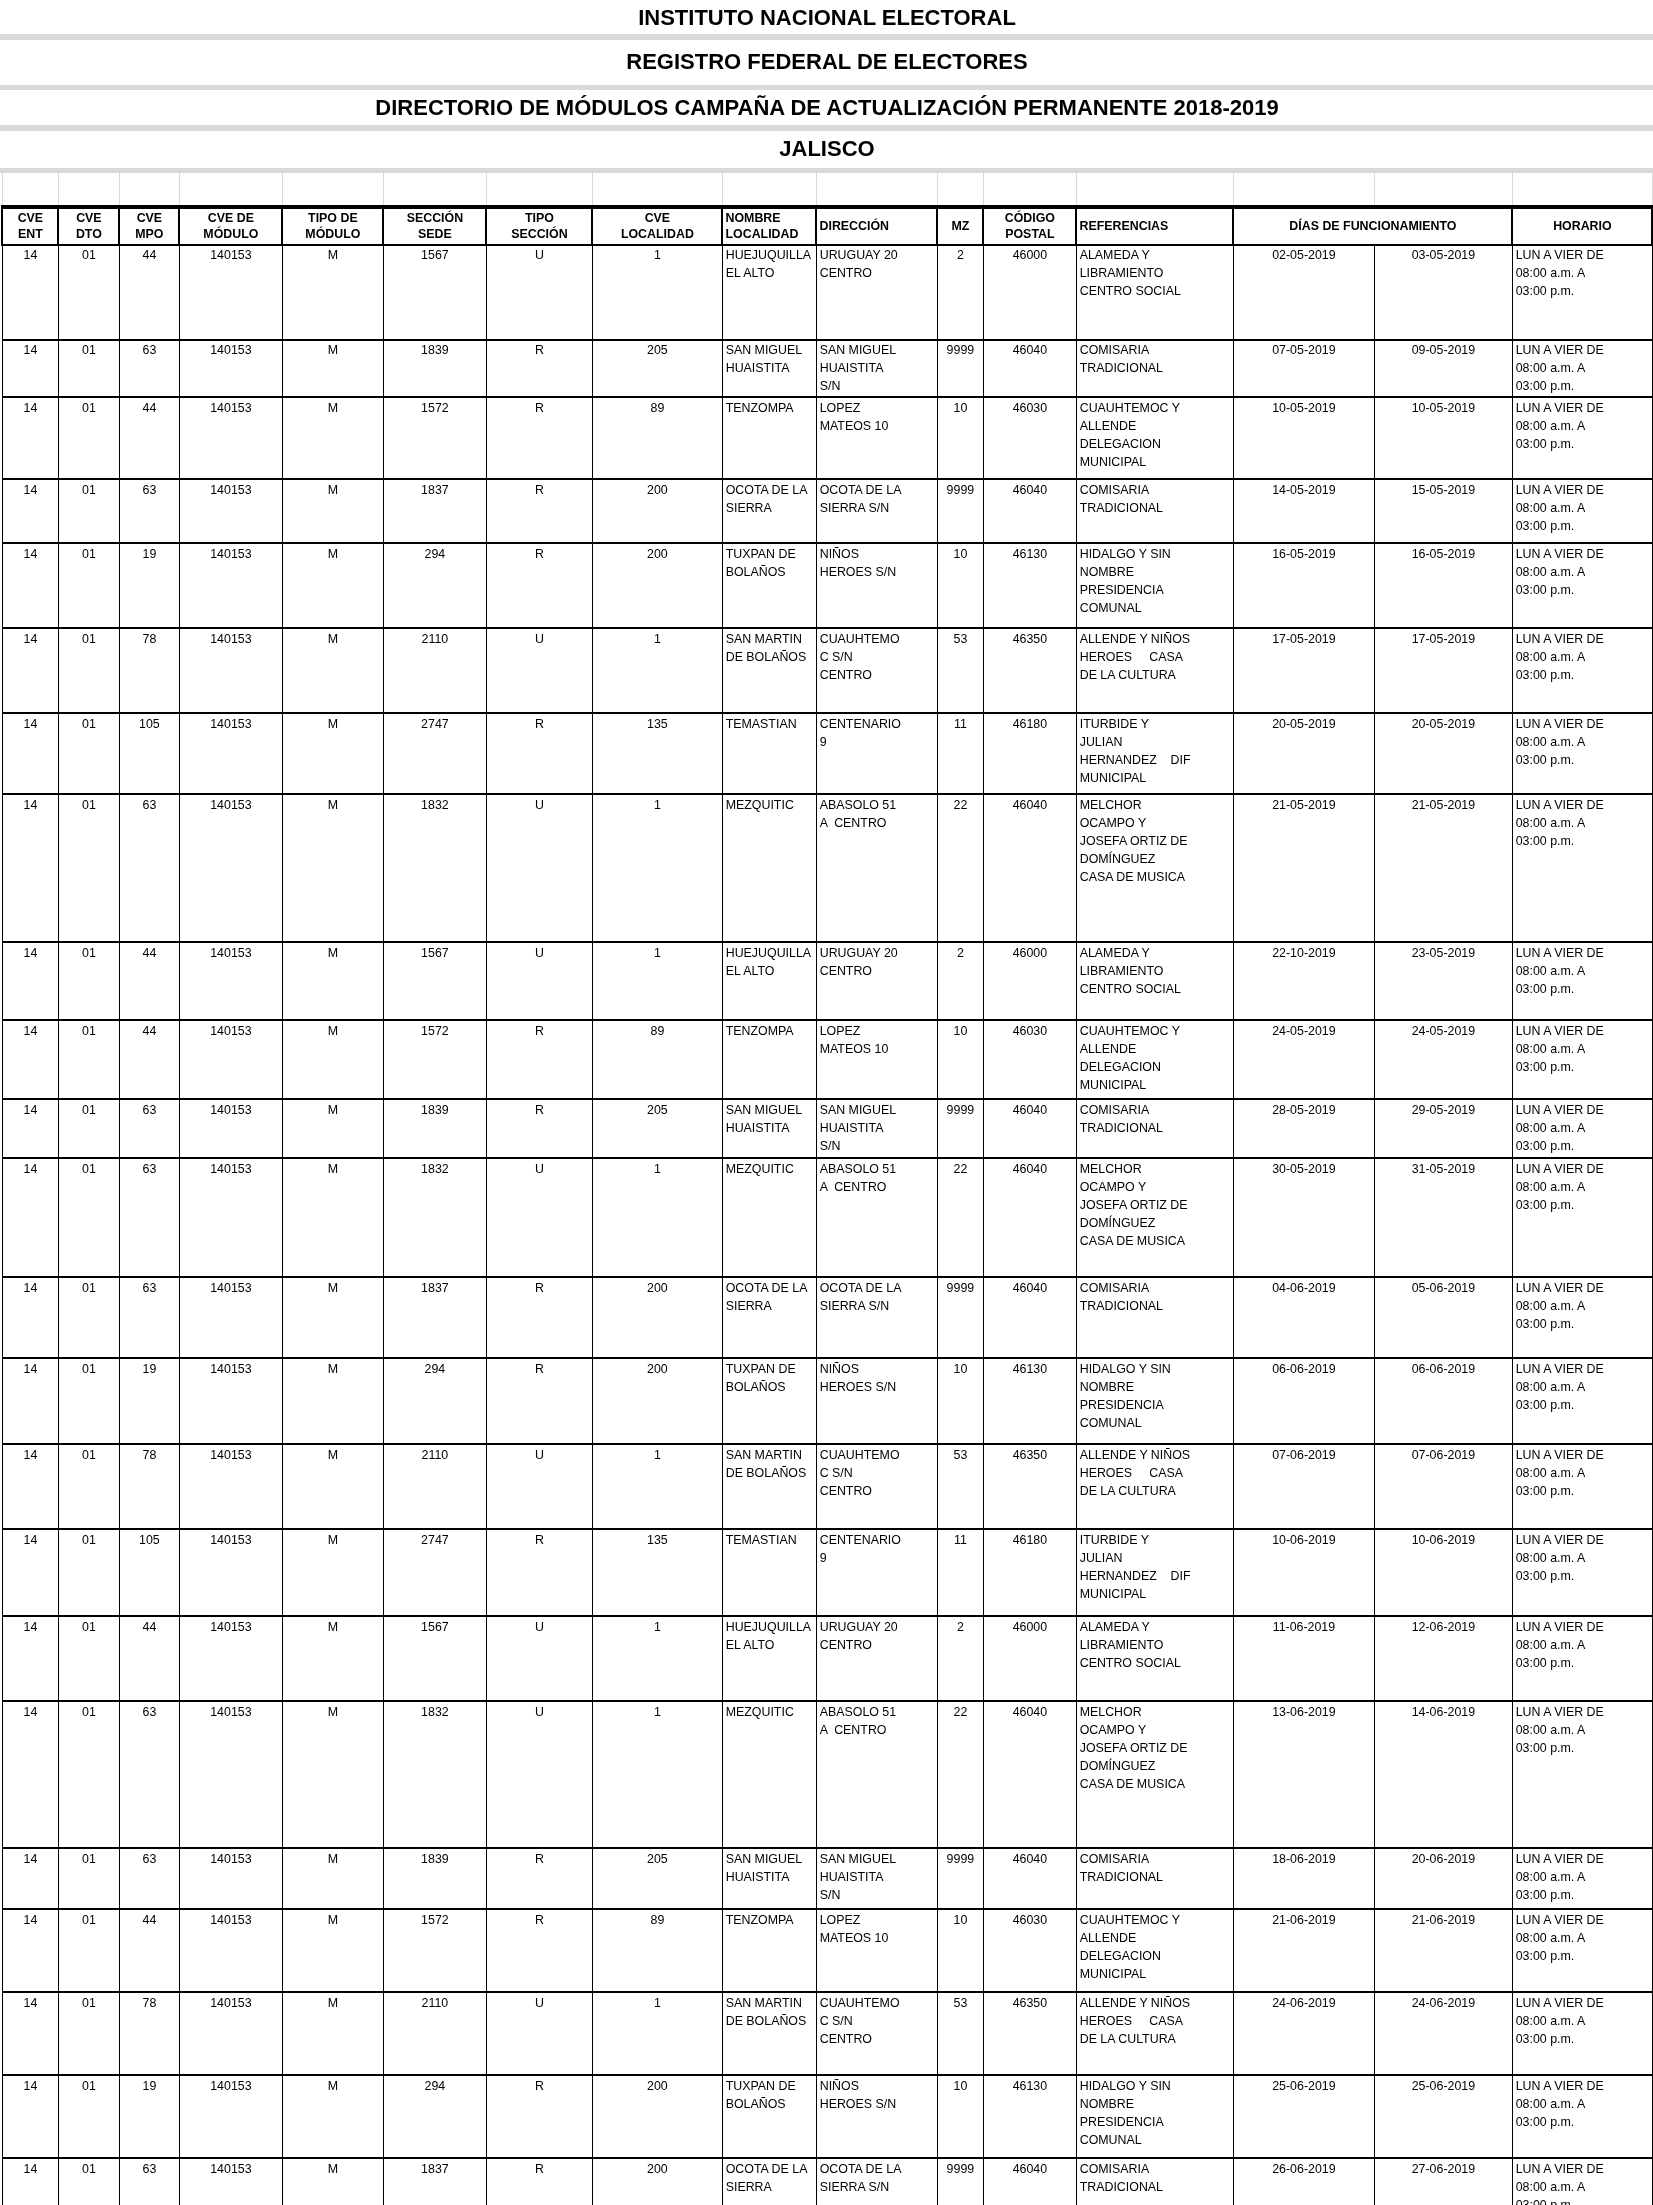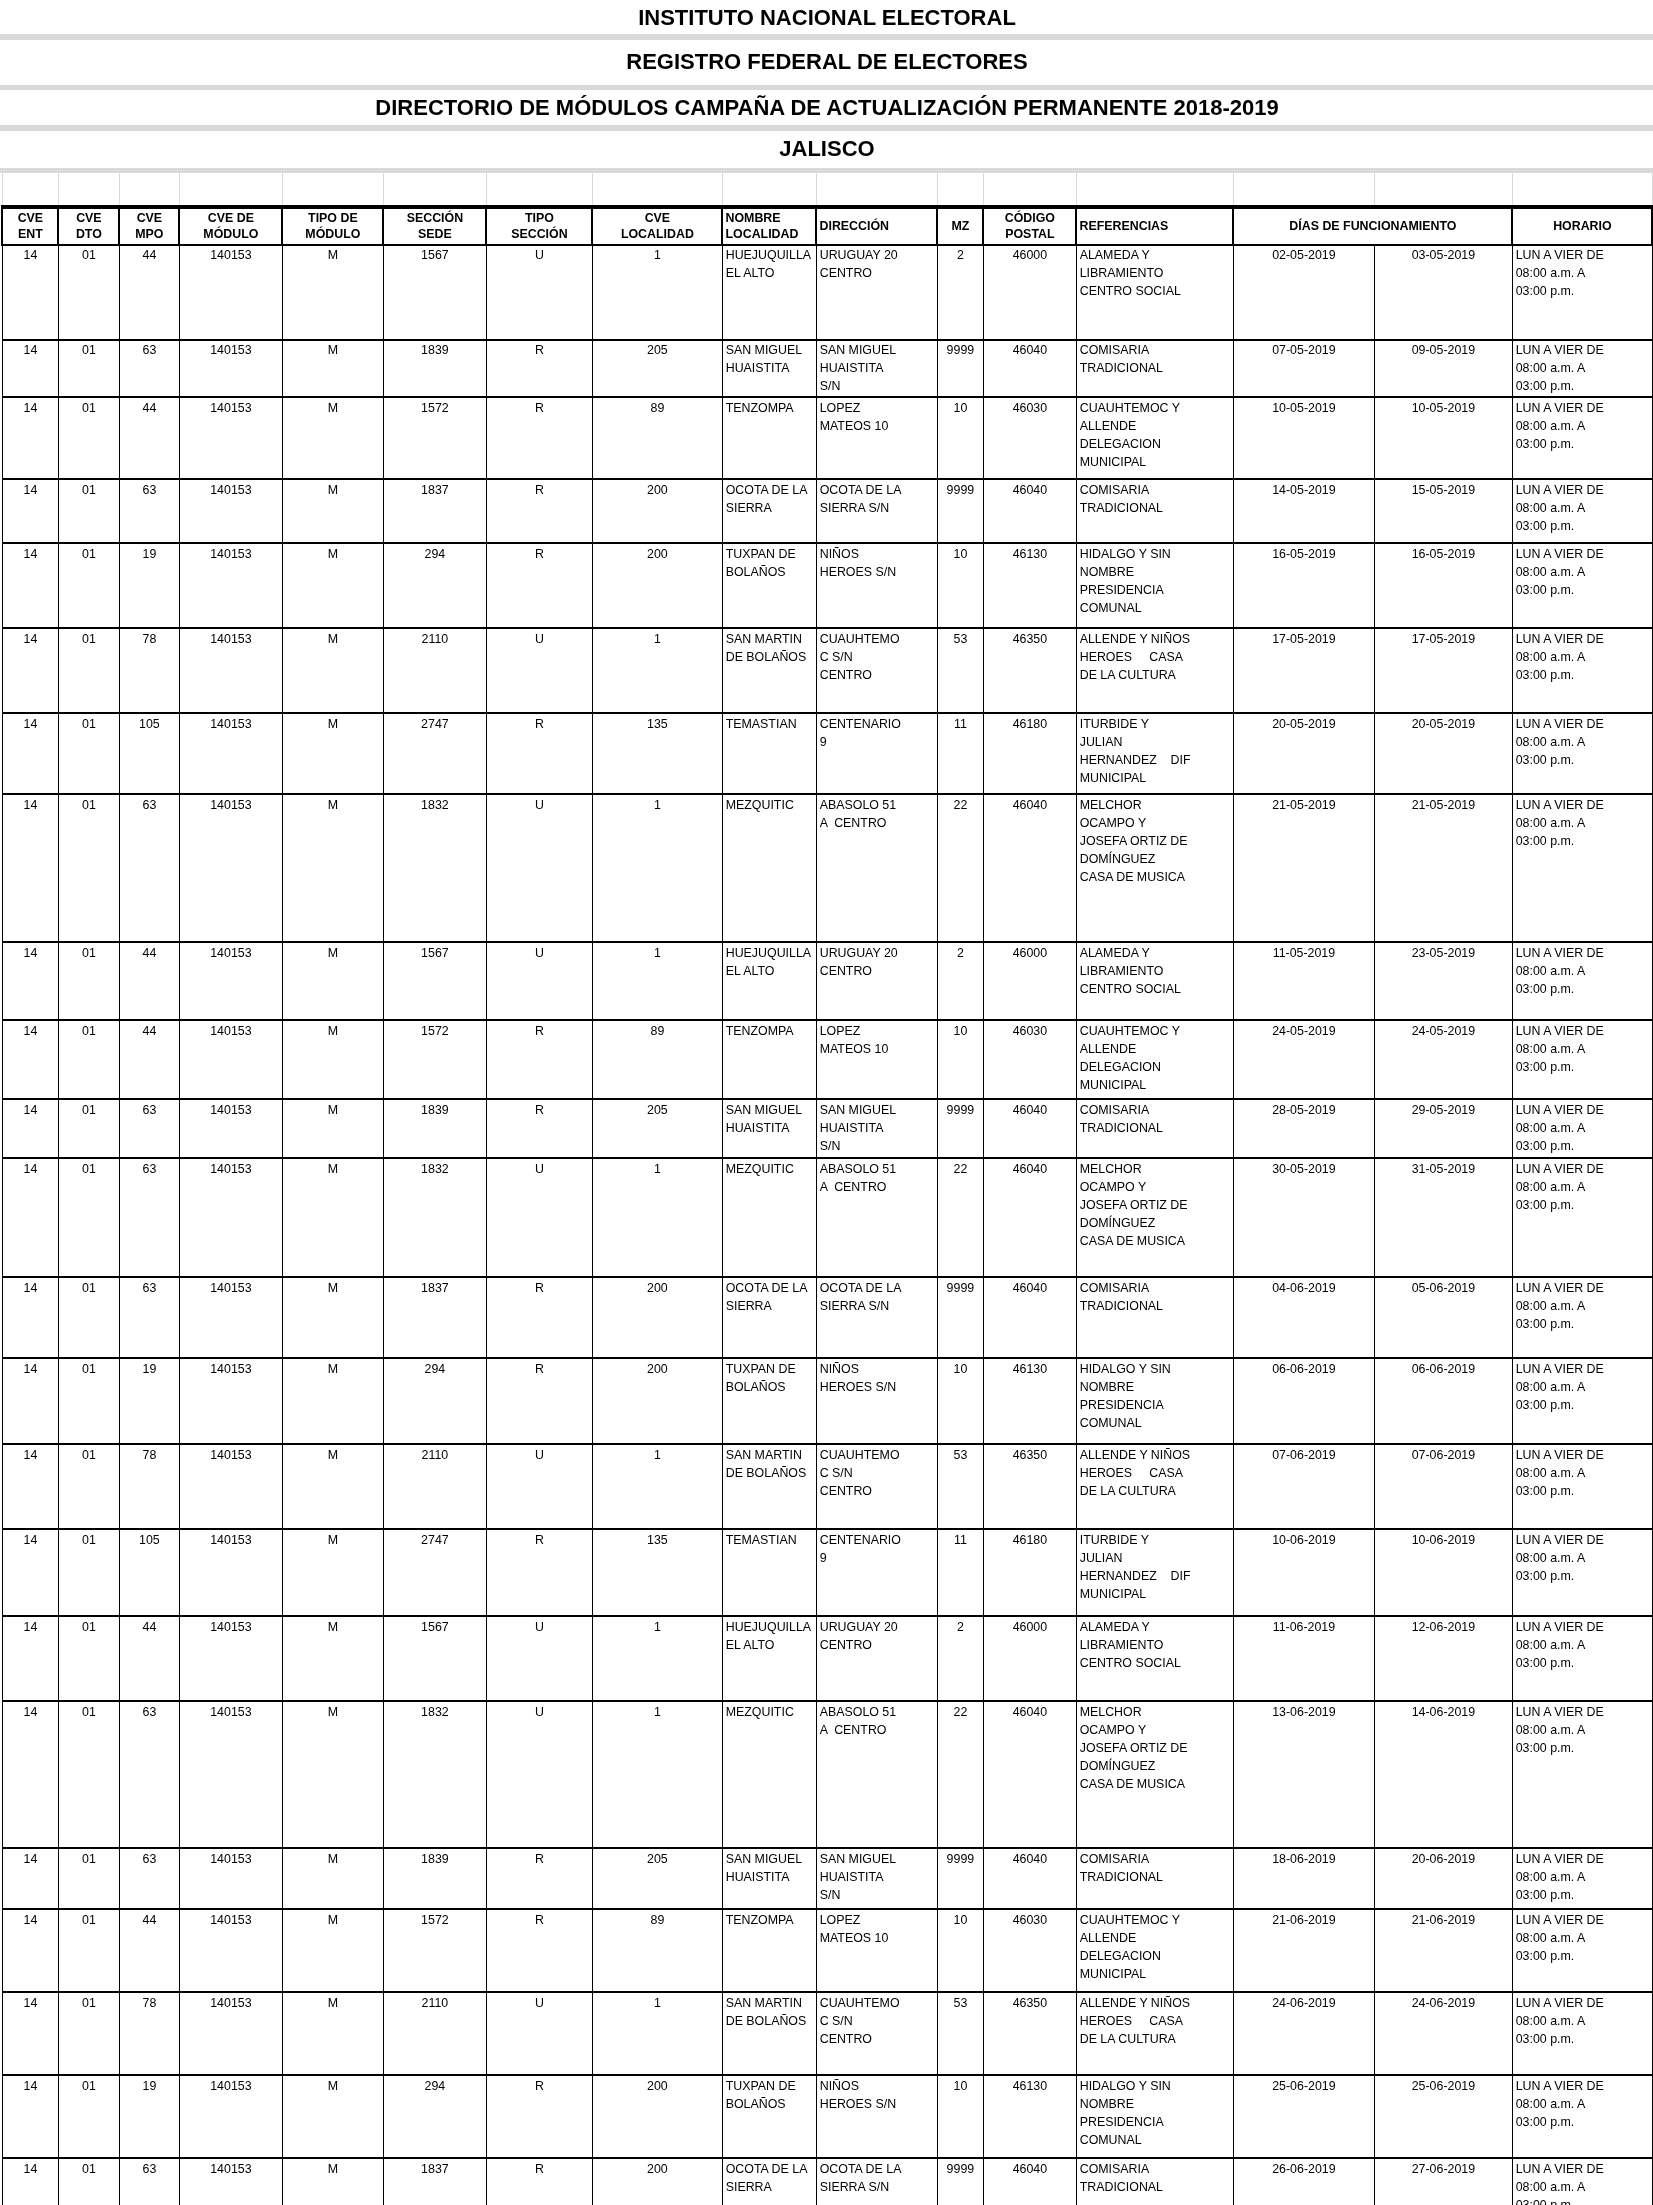--- a/index.html
+++ b/index.html
@@ -321,21 +321,21 @@
         <td class="al-center">1</td>
         <td class="al-left">HUEJUQUILLA
 EL ALTO</td>
         <td class="al-left">URUGUAY 20
 CENTRO</td>
         <td class="al-center">2</td>
         <td class="al-center">46000</td>
         <td class="al-left">ALAMEDA Y
 LIBRAMIENTO
 CENTRO SOCIAL</td>
-        <td class="al-center">11-05-2019</td>
+        <td class="al-center">22-10-2019</td>
         <td class="al-center">23-05-2019</td>
         <td class="al-left">LUN A VIER DE
 08:00 a.m. A
 03:00 p.m.</td>
       </tr>
       <tr style="height: 79px;">
         <td class="al-center">14</td>
         <td class="al-center">01</td>
         <td class="al-center">44</td>
         <td class="al-center">140153</td>

